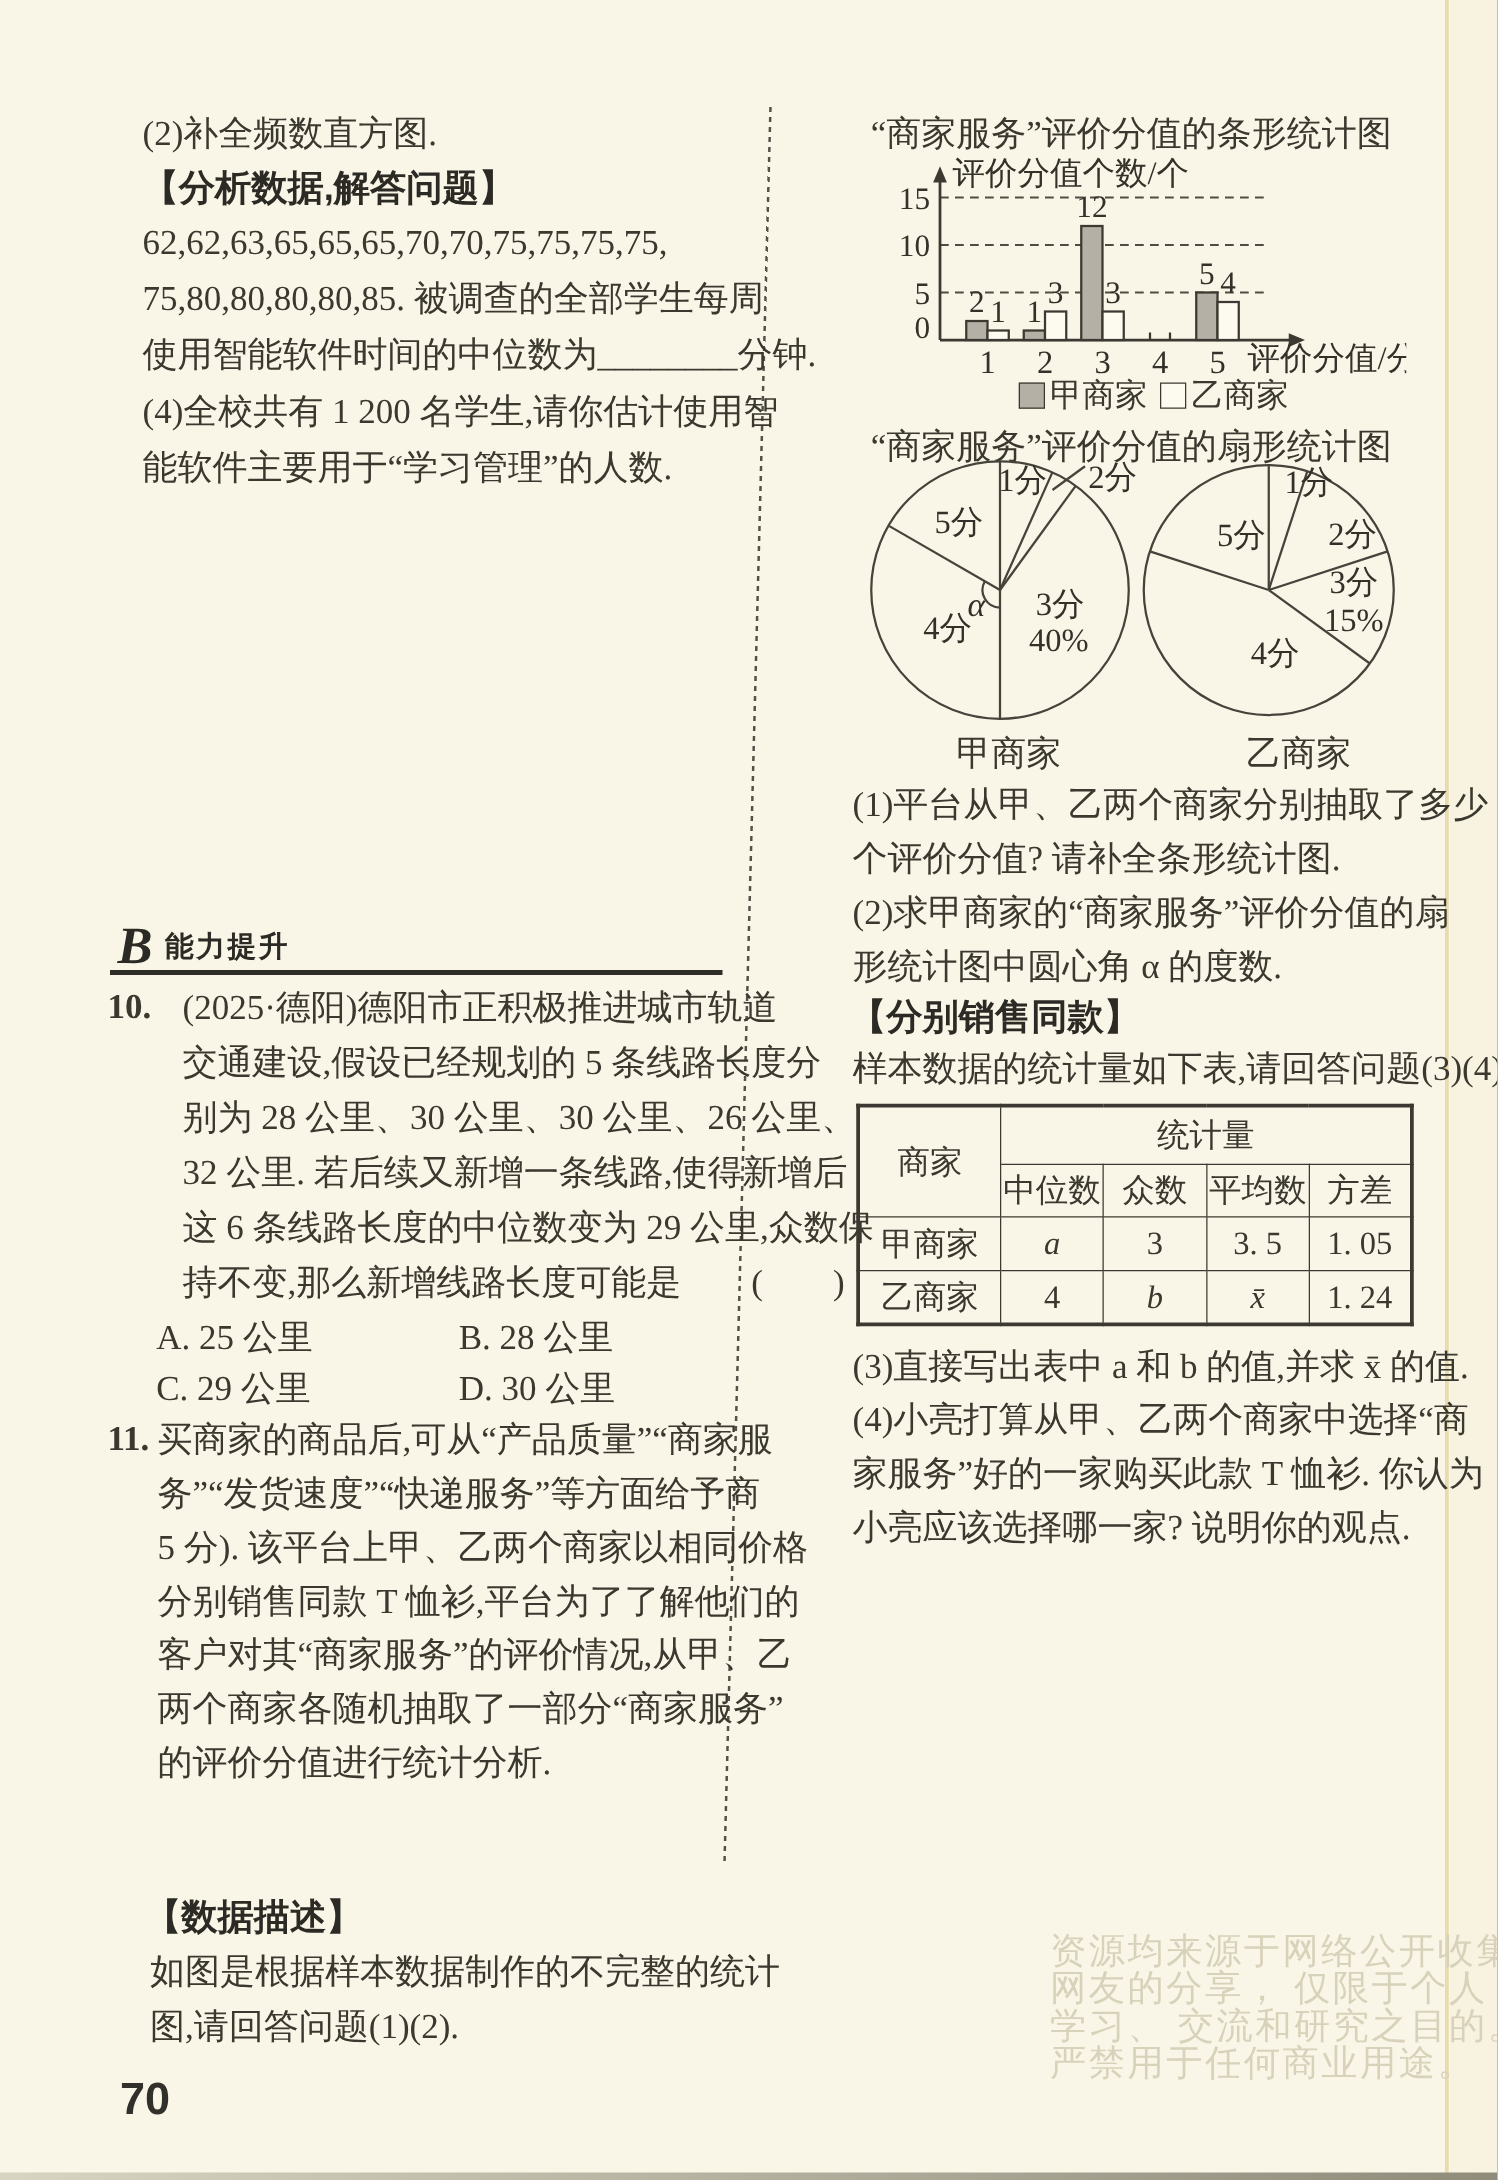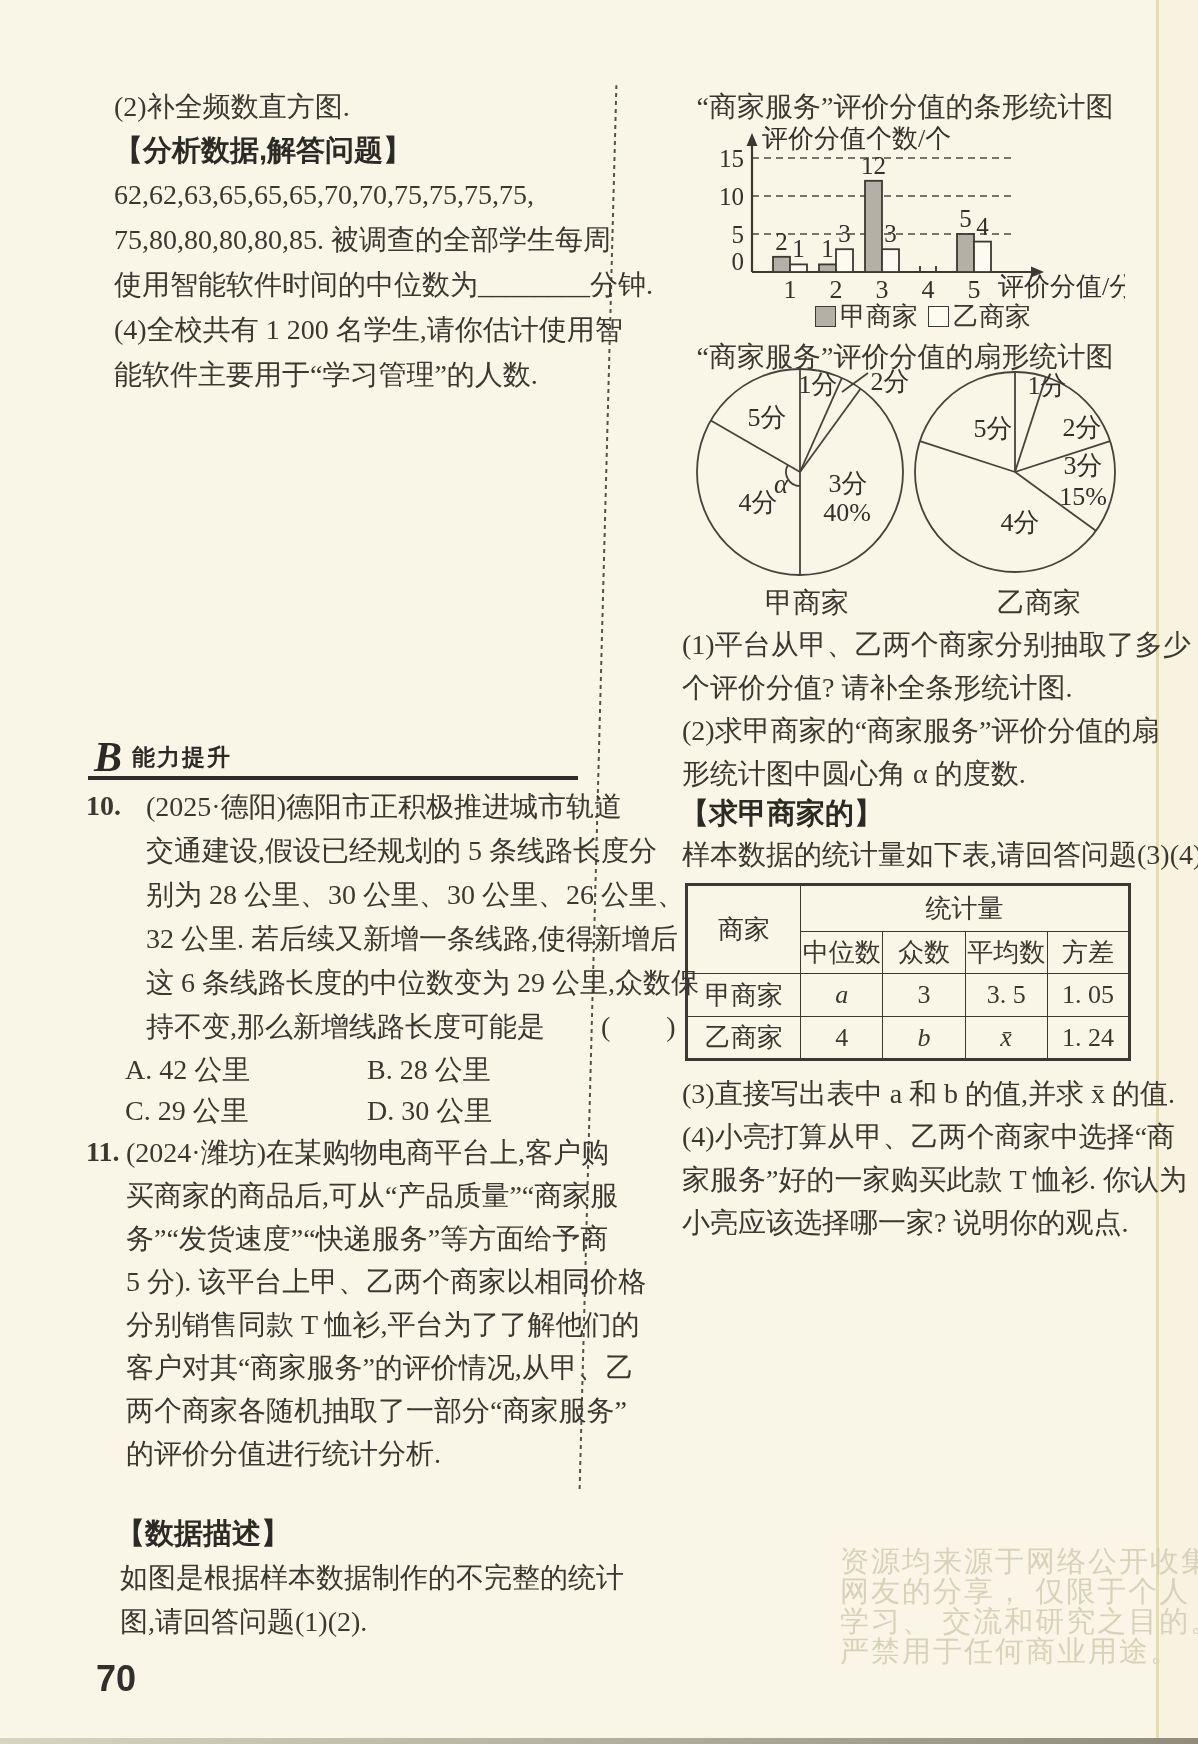--- a/index.html
+++ b/index.html
@@ -80,29 +80,28 @@
   <div class="abs qnum" style="left:86px;top:790px;">10.</div>
   <div class="abs body-text lh44" style="left:126px;top:785px;margin-left:20px;">
       <div class="tline">(2025·德阳)德阳市正积极推进城市轨道</div>
       <div class="tline">交通建设,假设已经规划的 5 条线路长度分</div>
       <div class="tline">别为 28 公里、30 公里、30 公里、26 公里、</div>
       <div class="tline">32 公里. 若后续又新增一条线路,使得新增后</div>
       <div class="tline">这 6 条线路长度的中位数变为 29 公里,众数保</div>
       <div class="tline">持不变,那么新增线路长度可能是　　(　　)</div>
     </div>
   <div class="abs" id="options-grid" style="left:125px;top:1051px;width:460px;height:84px;">
-      <div class="opt" style="left: 0px; top: 0px;">A. 42 公里</div>
+      <div class="opt" style="left: 0px; top: 0px;">A. 25 公里</div>
       <div class="opt" style="left: 242px; top: 0px;">B. 28 公里</div>
       <div class="opt" style="left: 0px; top: 41px;">C. 29 公里</div>
       <div class="opt" style="left: 242px; top: 41px;">D. 30 公里</div>
     </div>
 
   <div class="abs qnum" style="left:86px;top:1136px;">11.</div>
   <div class="abs body-text lh43" style="left:126px;top:1131px;">
-      <div class="tline">(2024·潍坊)在某购物电商平台上,客户购</div>
       <div class="tline">买商家的商品后,可从“产品质量”“商家服</div>
       <div class="tline">务”“发货速度”“快递服务”等方面给予商</div>
       <div class="tline">5 分). 该平台上甲、乙两个商家以相同价格</div>
       <div class="tline">分别销售同款 T 恤衫,平台为了了解他们的</div>
       <div class="tline">客户对其“商家服务”的评价情况,从甲、乙</div>
       <div class="tline">两个商家各随机抽取了一部分“商家服务”</div>
       <div class="tline">的评价分值进行统计分析.</div>
     </div>
 
   <div class="abs hdr" style="left:116px;top:1514px;">【数据描述】</div>
@@ -200,21 +199,21 @@
   <div class="abs pie-caption" style="left:757px;top:584px;width:100px;">甲商家</div>
   <div class="abs pie-caption" style="left:989px;top:584px;width:100px;">乙商家</div>
 
   <div class="abs body-text lh43" style="left:682px;top:623px;">
       <div class="tline">(1)平台从甲、乙两个商家分别抽取了多少</div>
       <div class="tline">个评价分值? 请补全条形统计图.</div>
       <div class="tline">(2)求甲商家的“商家服务”评价分值的扇</div>
       <div class="tline">形统计图中圆心角 α 的度数.</div>
     </div>
 
-  <div class="abs hdr" style="left:680px;top:794px;">【求甲商家的】</div>
+  <div class="abs hdr" style="left:680px;top:794px;">【分别销售同款】</div>
   <div class="abs body-text" style="left:682px;top:836px;">样本数据的统计量如下表,请回答问题(3)(4).</div>
 
   <table class="abs" id="stats-table" style="left:685px;top:883px;width:446px;">
     <tbody>
         <tr style="height:47px;">
       <td rowspan="2" style="width:112px;">商家</td>
       <td colspan="4">统计量</td>
     </tr>
     <tr style="height:42px;">
       <td style="width:86px;">中位数</td>

